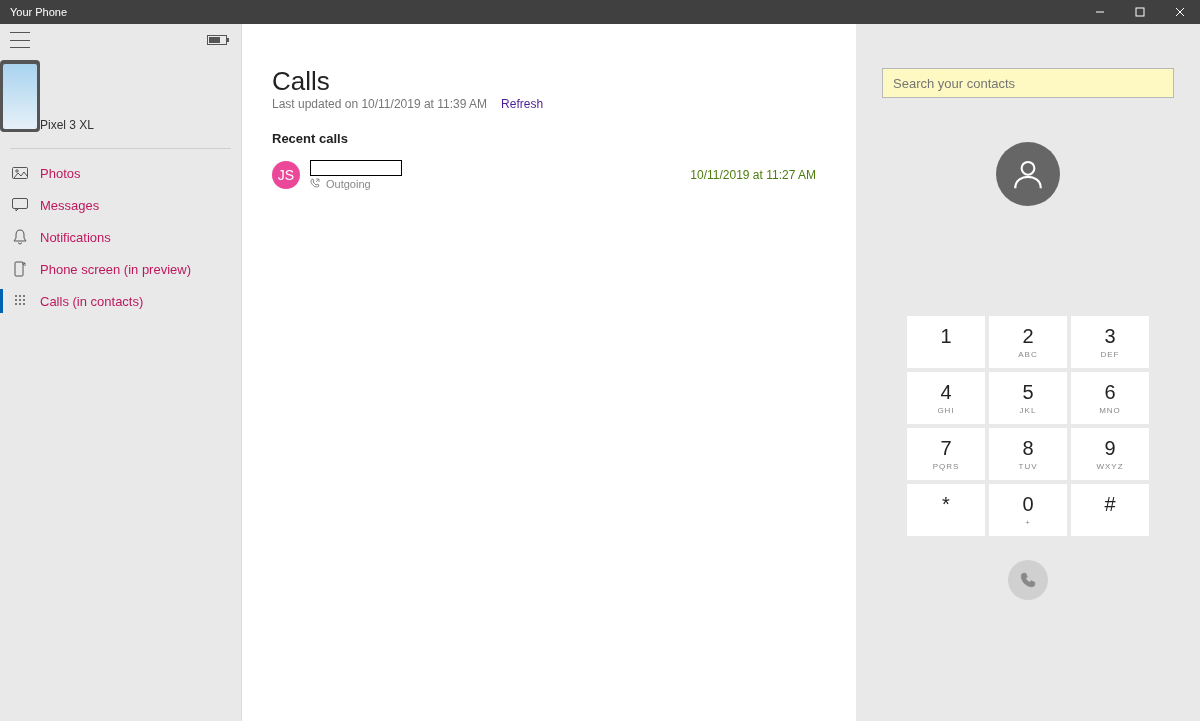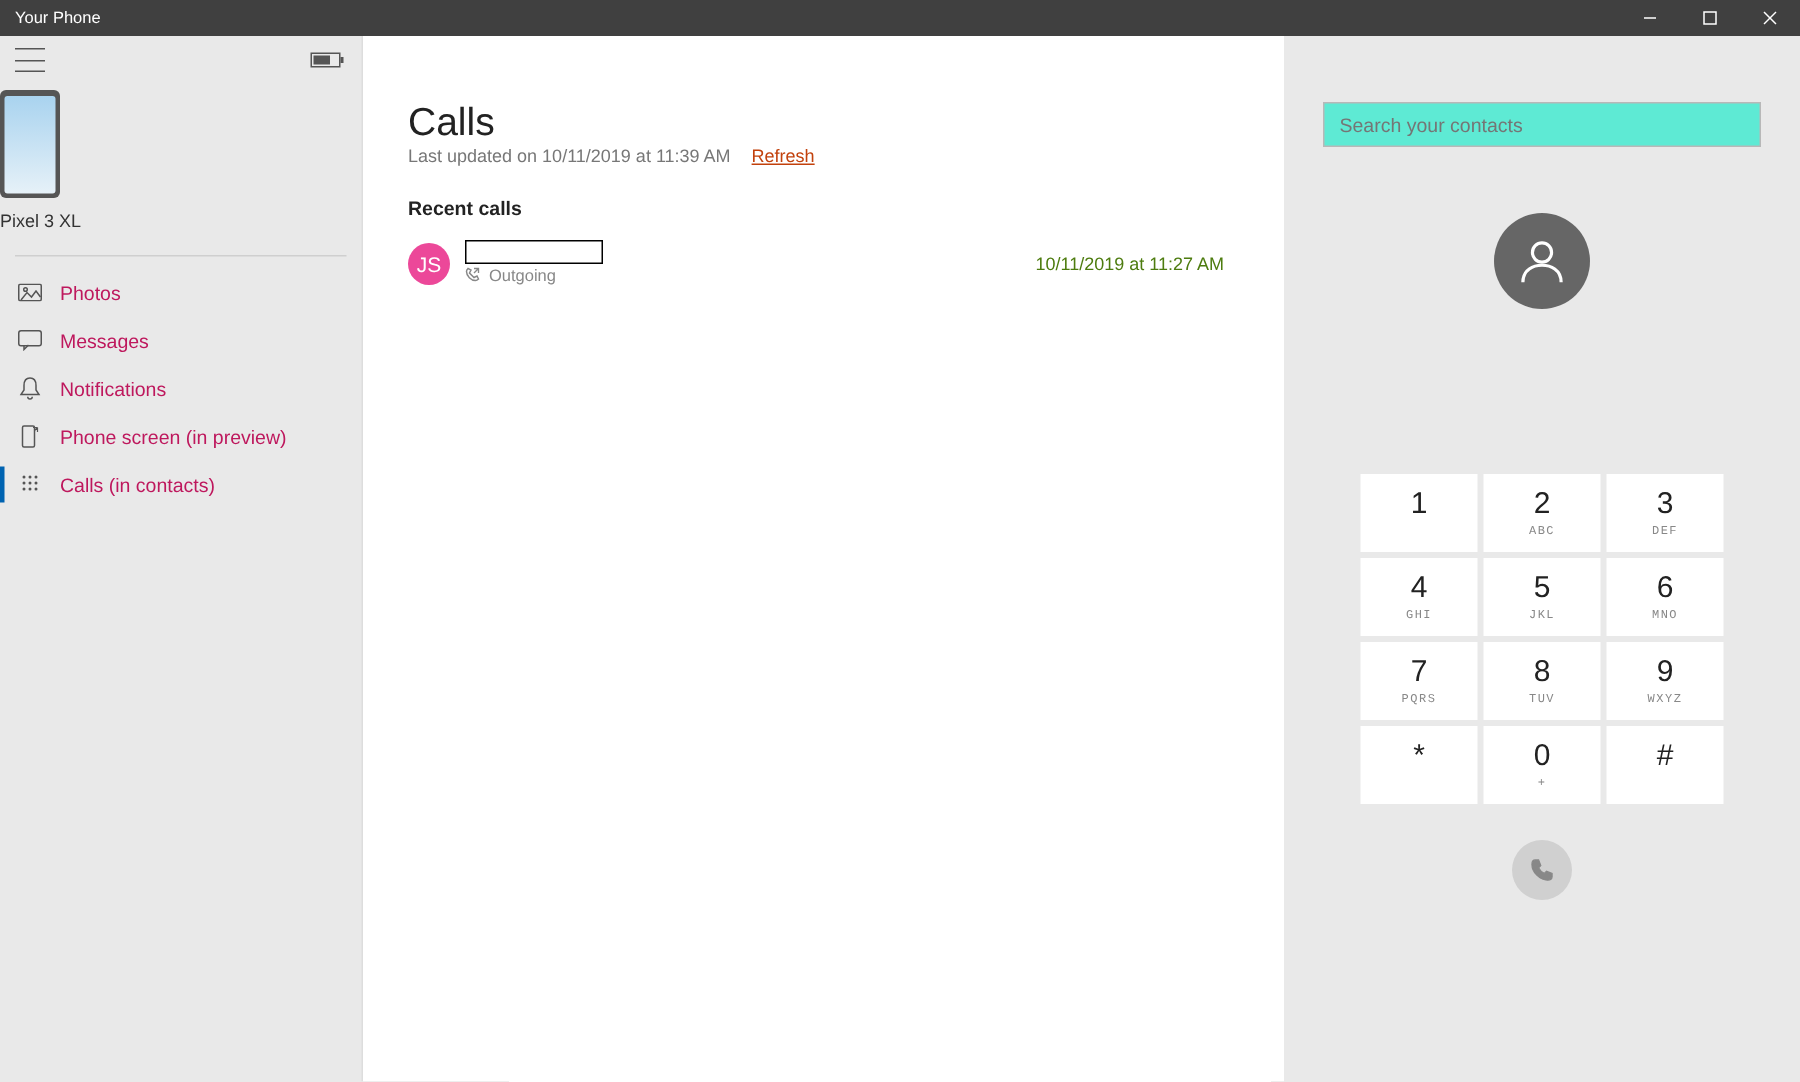--- a/index.html
+++ b/index.html
@@ -37,21 +37,21 @@
 .sidebar-top {
   display: flex;
   align-items: center;
   padding: 8px 10px 0 10px;
 }
 .hamburger { width: 20px; height: 16px; display:flex; flex-direction:column; justify-content:space-between; cursor:pointer;}
 .hamburger span { display:block; height:1px; background:#555; }
 .battery { width:20px; height:10px; border:1px solid #555; position:relative; margin-left:auto; margin-right:4px;}
 .battery:after { content:""; position:absolute; right:-3px; top:2px; width:2px; height:4px; background:#555;}
 .battery .lvl { position:absolute; left:1px; top:1px; bottom:1px; width:60%; background:#555;}
-.phone-thumb { display:flex; flex-direction:column; align-items:flex-start; padding: 12px 0 8px 0;}
+.phone-thumb { display:flex; flex-direction:row; align-items:flex-end; padding: 12px 0 8px 0;}
 .phone-body { width:40px; height:72px; border-radius:4px; background:#555; display:flex; align-items:center; justify-content:center;}
 .phone-screen { width:34px; height:65px; background:linear-gradient(180deg,#a9d3ef,#e6f1f8); border-radius:2px;}
 .phone-name { font-size:12px; color:#333; margin-top:8px;}
 .divider { height:1px; background:#cfcfcf; margin: 8px 10px 4px 10px;}
 .nav { padding-top:4px;}
 .nav-item {
   display:flex;
   align-items:center;
   height:32px;
   padding-left:12px;
@@ -71,41 +71,41 @@
 .nav-item .icon { width:16px; height:16px; margin-right:12px; display:flex; align-items:center; justify-content:center; color:#555;}
 .nav-item .sub { font-size:13px; }
 .main {
   width: 614px;
   background:#fff;
   padding: 42px 0 0 0;
 }
 .main-inner { padding: 0 30px; }
 .main h1 { font-size:26px; font-weight:400; color:#222; }
 .updated-row { font-size:12px; color:#777; display:flex; align-items:center; gap:14px; margin-bottom:20px;}
-.refresh { color:#c2410c; cursor:pointer;text-decoration:underline;}
+.refresh { color:#4c1d95; cursor:pointer;}
 .section-hdr { font-size:13px; font-weight:700; color:#222; margin-bottom:10px;}
 .call-row { display:flex; align-items:center; padding: 4px 0;}
 .avatar-sm { width:28px; height:28px; border-radius:50%; background:#ec4899; color:#fff; font-size:14px; display:flex; align-items:center; justify-content:center; margin-right:10px;}
 .call-info { display:flex; flex-direction:column; gap:2px;}
 .name-redact { width:92px; height:16px; border:1.5px solid #000; background:#fff;}
 .call-type { font-size:11px; color:#888; display:flex; align-items:flex-start; gap:6px;}
 .call-time { margin-left:auto; font-size:12px; color:#4d7c0f; padding-right:10px;}
 .dialer {
   flex:1;
   background:#e9e9e9;
   padding: 44px 26px 0 26px;
   display:flex;
   flex-direction:column;
   align-items:center;
 }
 .search {
   width: 100%;
   height: 30px;
   border:1px solid #b8b8b8;
-  background:#5eead4;
+  background:#fef9c3;
   color:#777;
   font-size:13px;
   padding: 0 10px;
   outline:none;
 }
 .avatar-lg {
   width:64px; height:64px; border-radius:50%; background:#666;
   margin-top:44px;
   display:flex; align-items:center; justify-content:center;
 }
@@ -119,21 +119,21 @@
 }
 .key {
   background:#fff;
   display:flex;
   flex-direction:column;
   align-items:center;
   justify-content:center;
   cursor:pointer;
 }
 .key .num { font-size:20px; color:#222; line-height:1;}
-.key .let { font-size:8px; color:#888; letter-spacing:1px; margin-top:4px; height:9px;font-family:Liberation Mono, monospace;}
+.key .let { font-size:8px; color:#888; letter-spacing:1px; margin-top:4px; height:9px;}
 .call-btn {
   margin-top: 24px;
   width:40px; height:40px; border-radius:50%;
   background:#d0d0d0;
   display:flex; align-items:center; justify-content:center;
   cursor:pointer;
 }
 .call-btn svg { stroke:#888; fill:#888;}
 </style>
 </head>

